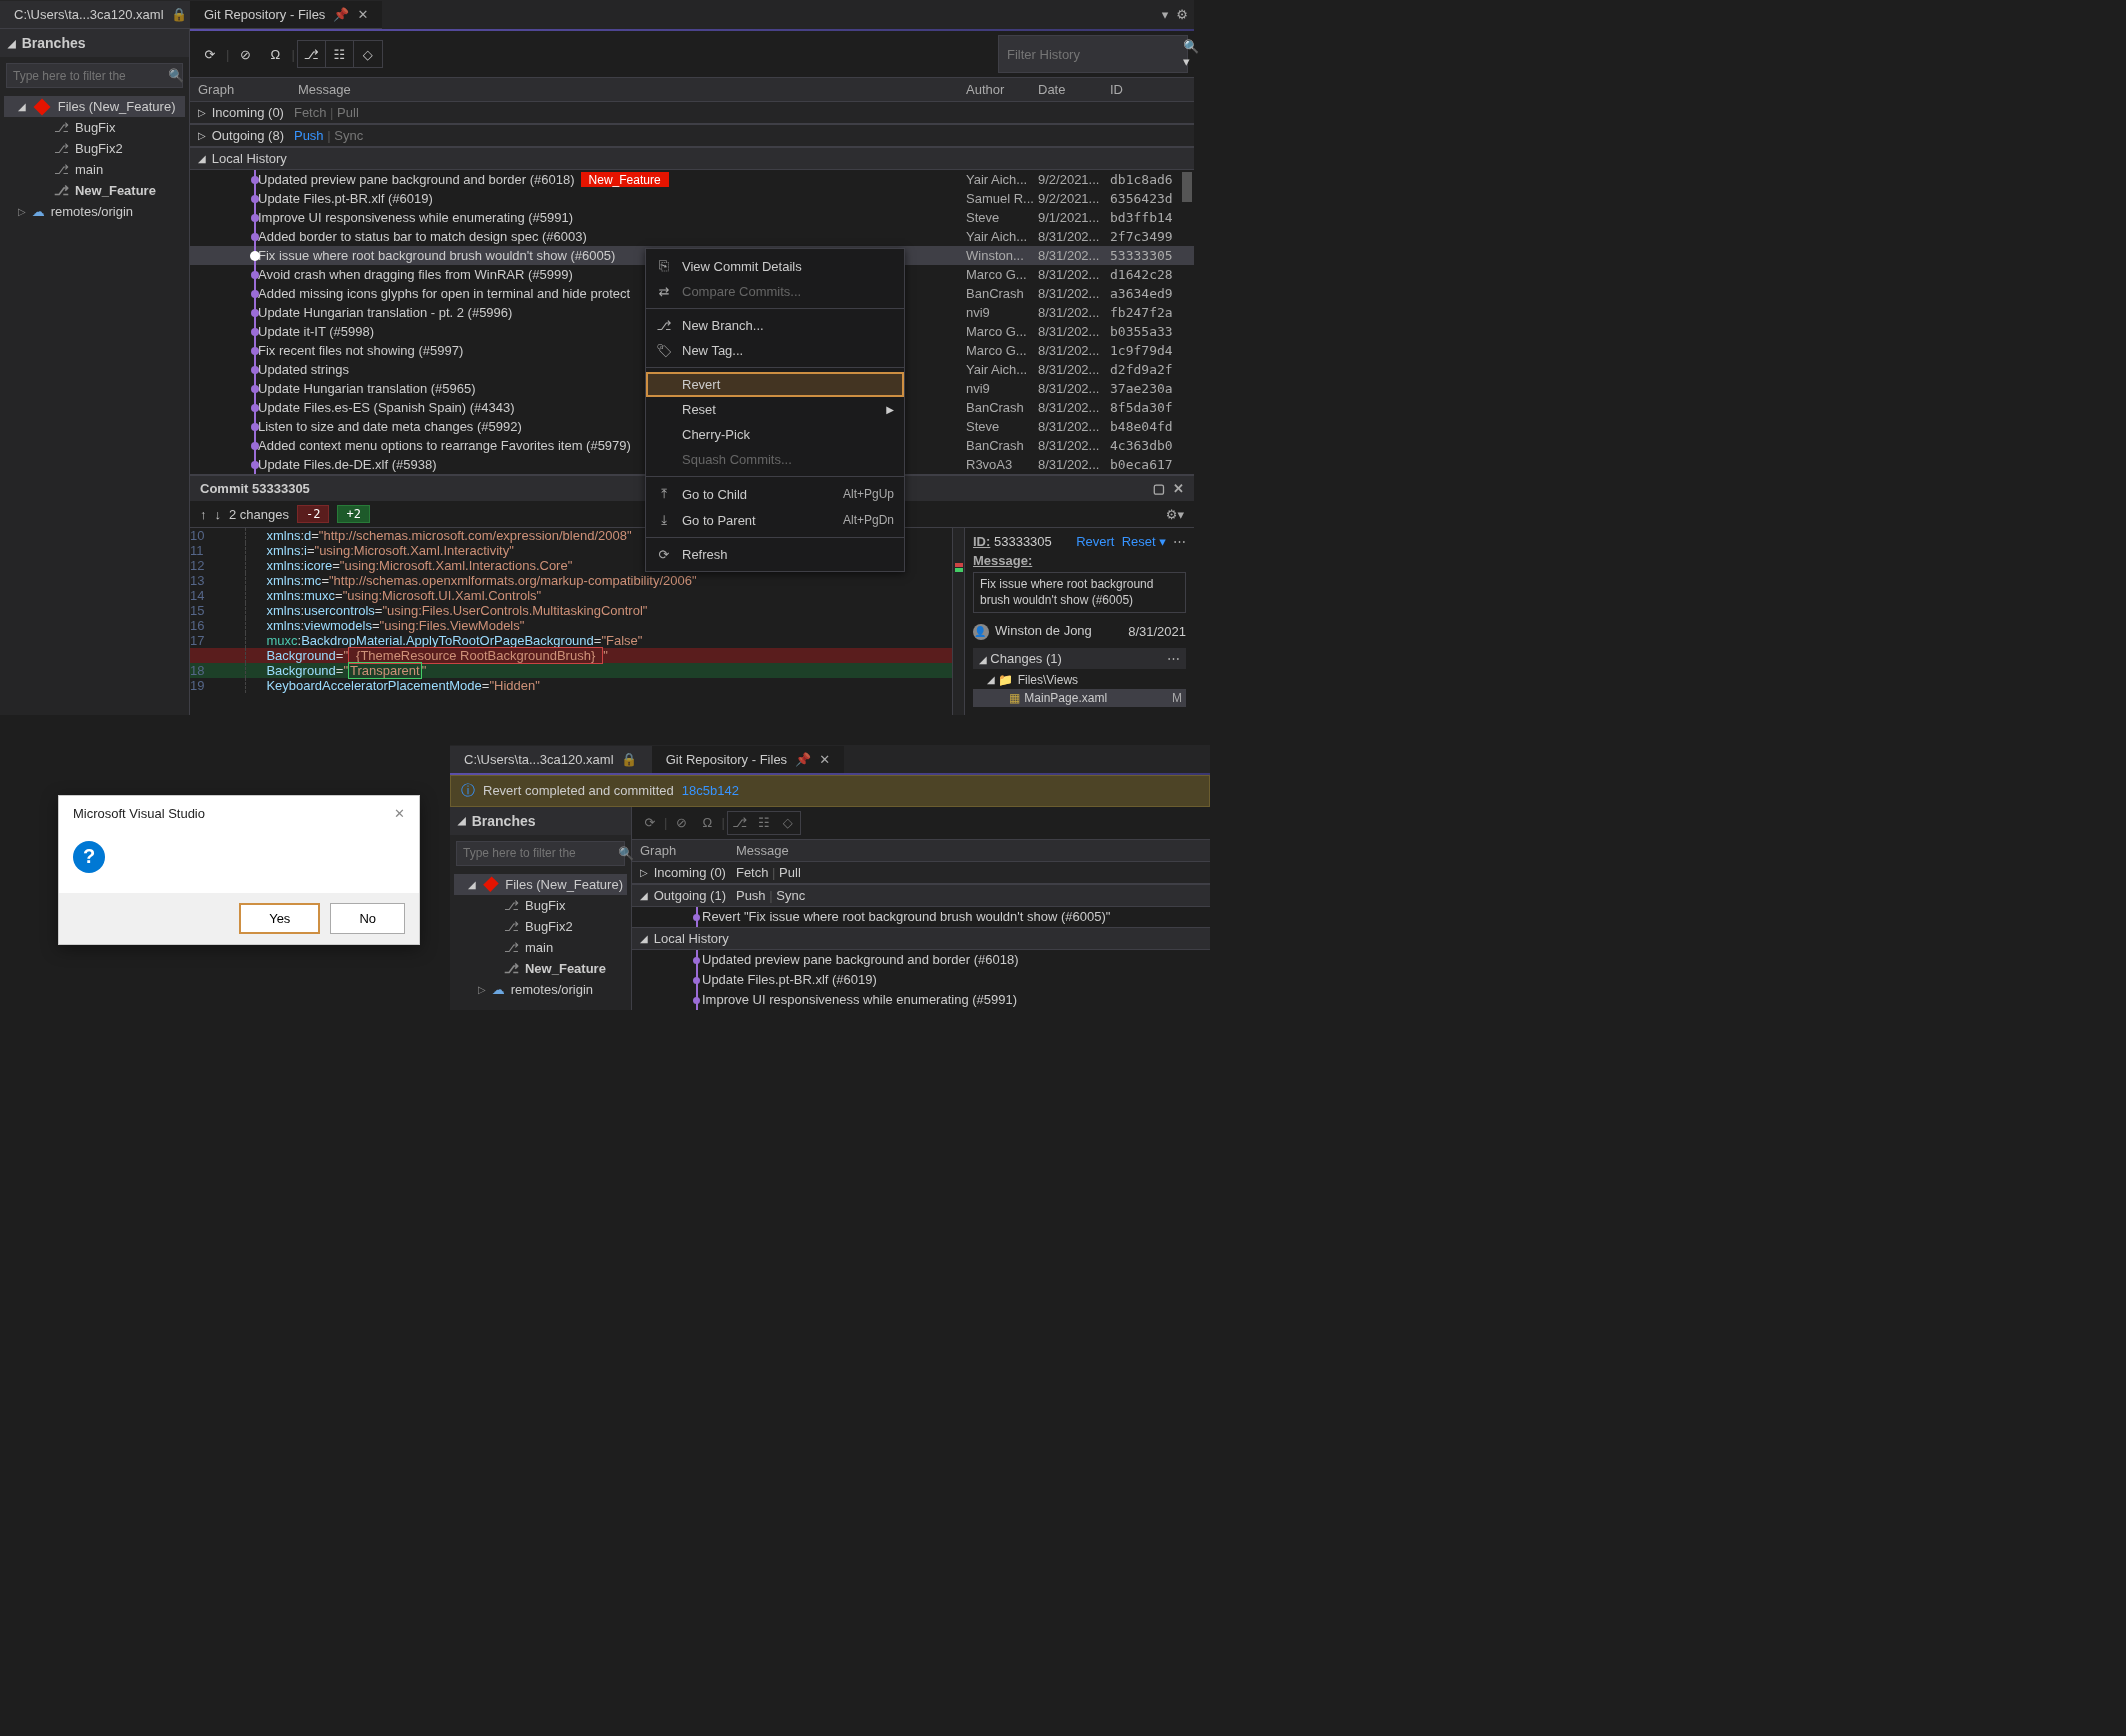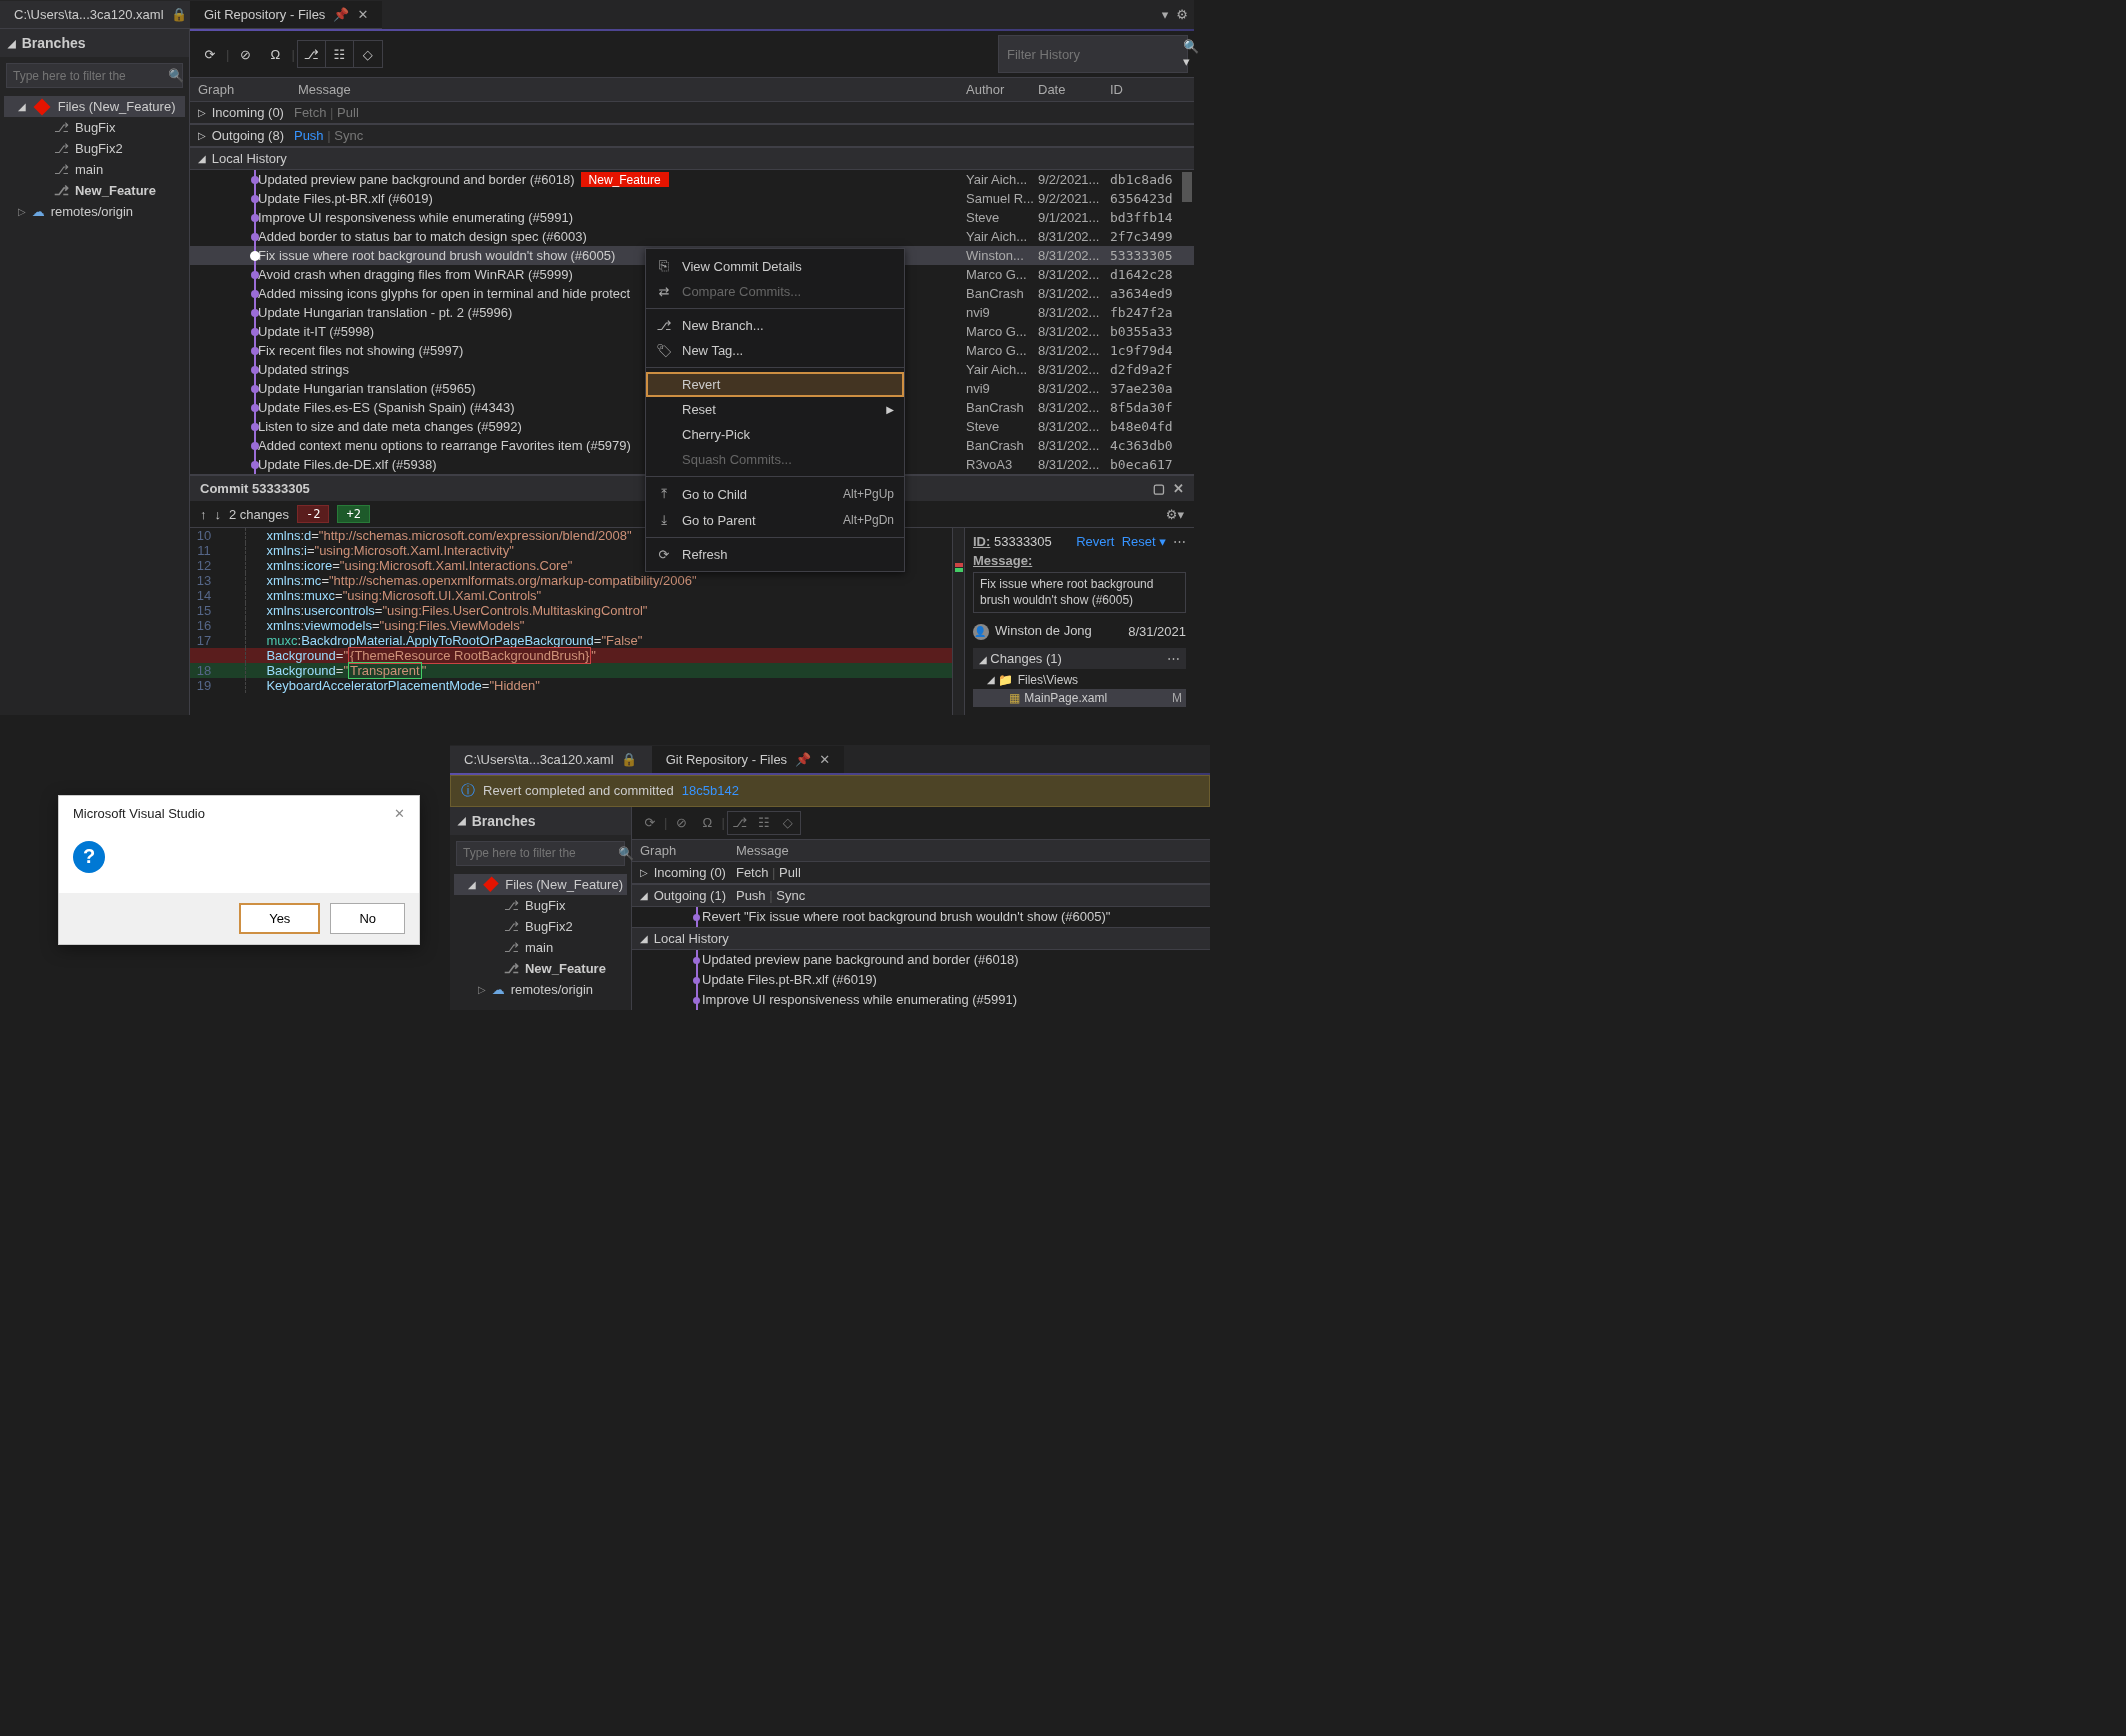--- a/index.html
+++ b/index.html
@@ -72,30 +72,30 @@
 .diff-head { background: #2d2d30; padding: 5px 10px; font-weight: 600; display: flex; justify-content: space-between; align-items: center; }
 .diff-head .icons { color: #aaa; display: flex; gap: 8px; }
 .diff-toolbar { display: flex; align-items: center; gap: 8px; padding: 4px 10px; border-bottom: 1px solid #3f3f46; }
 .change-badge { padding: 1px 8px; font-size: 12px; font-family: Consolas, monospace; }
 .badge-del { background: #5a1d1d; border: 1px solid #7a2828; color: #fff; }
 .badge-add { background: #1d5a2a; border: 1px solid #287a38; color: #fff; }
 .diff-gear { margin-left: auto; color: #aaa; }
 .diff-body { display: flex; }
 .diff-code { flex: 1; font-family: Consolas, monospace; font-size: 13px; overflow: hidden; }
 .code-line { display: flex; white-space: pre; }
-.ln { width: 38px; text-align: center; padding-right: 10px; color: #568; user-select: none; }
+.ln { width: 38px; text-align: left; padding-right: 10px; color: #568; user-select: none; }
 .gutter { width: 18px; border-right: 1px dashed #444; }
 .code { padding-left: 6px; flex: 1; }
 .tok-attr { color: #9cdcfe; }
 .tok-punc { color: #d4d4d4; }
 .tok-str { color: #ce9178; }
 .tok-el { color: #4ec9b0; }
 .line-del { background: #5a1d1d; }
 .line-add { background: #1d4028; }
-.hl-del { border: 1px solid #cc4444; padding: 0 1px; }
+.hl-del { border: 1px solid #cc4444; padding: 0 7px; }
 .hl-add { border: 1px solid #44cc66; padding: 0 1px; }
 .diff-side { width: 230px; border-left: 1px solid #3f3f46; padding: 6px 8px; font-size: 13px; }
 .diff-side .row { display: flex; justify-content: space-between; align-items: center; margin-bottom: 4px; }
 .diff-side .label { color: #aaa; font-weight: 600; text-decoration: underline; }
 .diff-side .lnk { color: #3794ff; }
 .msg-box { border: 1px solid #3f3f46; padding: 4px 6px; margin: 4px 0 6px; font-size: 12px; line-height: 1.3; }
 .user-row { display: flex; align-items: center; justify-content: space-between; padding: 4px 0; }
 .user-row .avatar { width: 16px; height: 16px; border-radius: 50%; background: #888; display: inline-flex; align-items: center; justify-content: center; font-size: 10px; margin-right: 6px; }
 .changes-hdr { display: flex; align-items: center; justify-content: space-between; background: #2d2d30; padding: 3px 6px; margin-top: 4px; }
 .file-tree { padding: 2px 0; font-size: 12px; }

